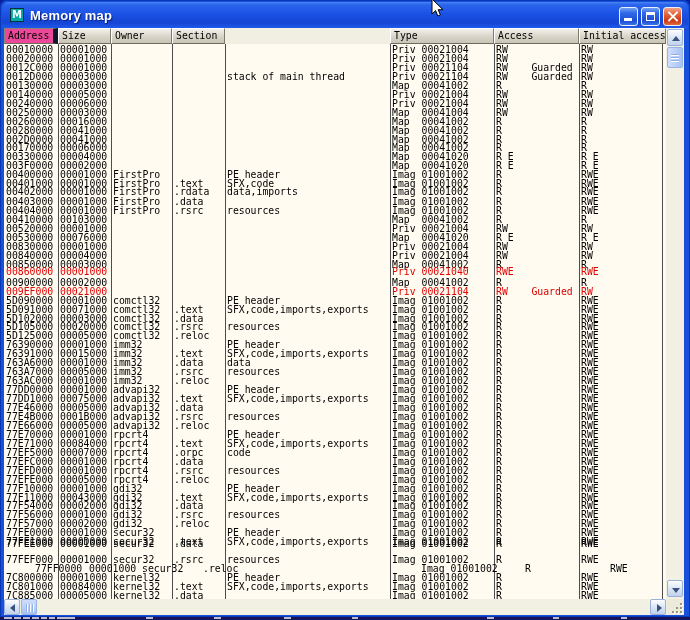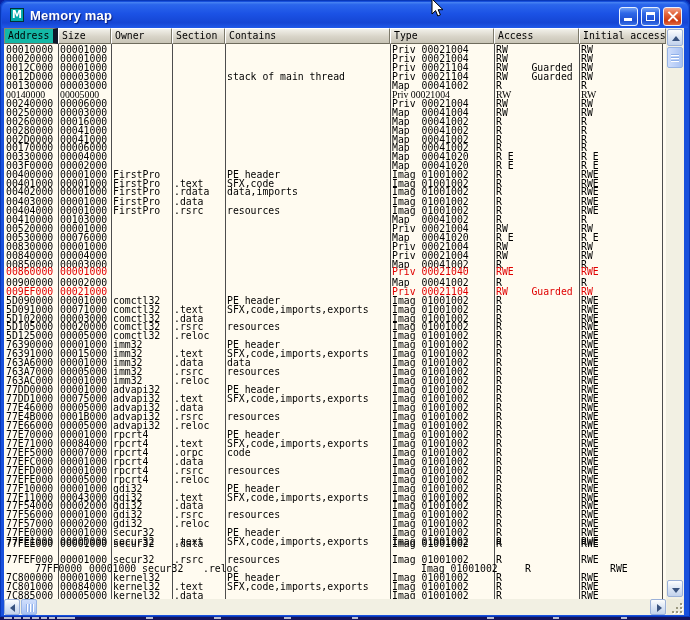--- a/index.html
+++ b/index.html
@@ -38,21 +38,21 @@
   #client { position:absolute; left:4px; top:28px; width:680px; height:587px; background:#f1efe2; }
 
   
   #header { position:absolute; left:0; top:0; width:662px; height:16px; }
   .hcell { position:absolute; top:0; height:16px;
            background:linear-gradient(180deg,#f2f1ea 0%,#d8d4c8 55%,#c8c4b6 100%);
            border-top:1px solid #fff; border-left:1px solid #fff;
            border-right:1px solid #7d7a6b; border-bottom:1px solid #6e6b5c;
            font-size:9.8px; line-height:14px; color:#000; padding-left:3px;
            white-space:pre; overflow:hidden; }
-  .hcell.pressed { background:#14b8a6; border-top:1px solid #8a8778;
+  .hcell.pressed { background:#ec4899; border-top:1px solid #8a8778;
                    border-left:1px solid #8a8778; border-right:5px solid #0f172a; }
 
   
   #data-area { position:absolute; left:0; top:16px; width:662px; height:555px;
                background:#fffbf0; overflow:hidden; }
   .vline { position:absolute; top:0; bottom:0; width:1px; background:#4d4d4d; }
   .row { position:absolute; left:0; width:662px; height:8.95px; }
   .row span { position:absolute; top:0; font-size:9.8px; line-height:9px;
               white-space:pre; color:#000; }
   .row.red span { color:#e00000; }
@@ -113,21 +113,20 @@
         </div>
     </div>
 
     <div id="client">
 
       <div id="header">
         <div class="hcell pressed" style="left:0;width:54px">Address</div>
         <div class="hcell" style="left:54px;width:53px">Size</div>
         <div class="hcell" style="left:107px;width:61px">Owner</div>
         <div class="hcell" style="left:168px;width:53px">Section</div>
-        <div class="hcell" style="left:221px;width:165px">Contains</div>
         <div class="hcell" style="left:386px;width:104px">Type</div>
         <div class="hcell" style="left:490px;width:85px">Access</div>
         <div class="hcell" style="left:575px;width:87px">Initial access</div>
       </div>
 
       <div id="data-area">
 
         <div class="vline" style="left:54px"></div>
         <div class="vline" style="left:107px"></div>
         <div class="vline" style="left:168px"></div>
@@ -179,21 +178,21 @@
           <div class="row" style="top: 36.8px;">
             <span class="c0">00130000</span>
             <span class="c1">00003000</span>
             <span class="c2"></span>
             <span class="c3"></span>
             <span class="c4"></span>
             <span class="c5">Map  00041002</span>
             <span class="c6">R</span>
             <span class="c7">R</span>
           </div>
-          <div class="row" style="top: 45.75px; font-family: Liberation Serif, serif;">
+          <div class="row" style="top: 45.75px;">
             <span class="c0">00140000</span>
             <span class="c1">00005000</span>
             <span class="c2"></span>
             <span class="c3"></span>
             <span class="c4"></span>
             <span class="c5">Priv 00021004</span>
             <span class="c6">RW</span>
             <span class="c7">RW</span>
           </div>
           <div class="row" style="top: 54.7px;">

